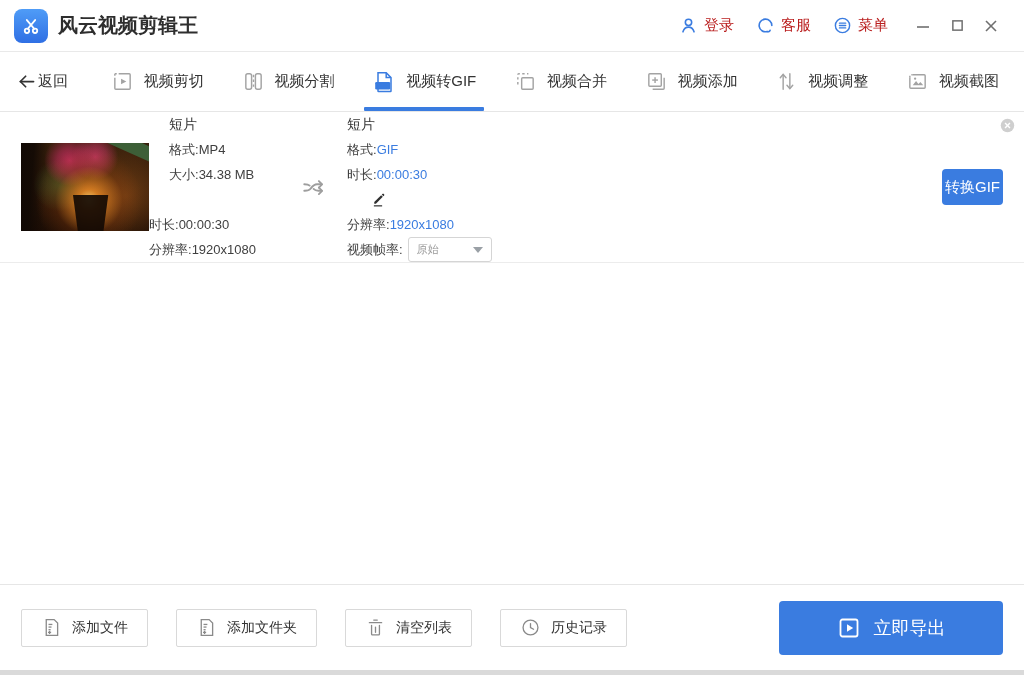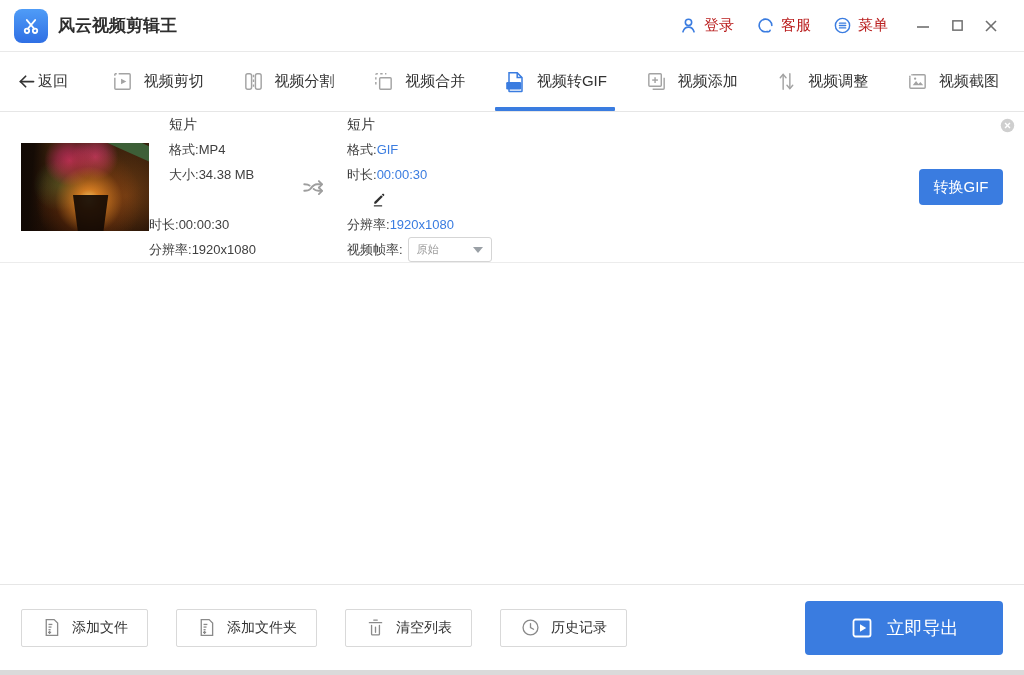--- a/index.html
+++ b/index.html
@@ -23,21 +23,21 @@
     padding: 0 16px 0 14px;
     border-bottom: 1px solid #e9e9e9;
     background: #fff;
   }
   .logo {
     width: 34px; height: 34px;
     border-radius: 8px;
     background: linear-gradient(180deg, #4f9cf7, #2f6fe4);
     display: flex; align-items: center; justify-content: center;
   }
-  .app-title { font-size: 17px; font-weight: bold; color: #2e2e2e; margin-left: 10px; }
+  .app-title { font-size: 20px; font-weight: bold; color: #2e2e2e; margin-left: 10px; }
   .tb-right { margin-left: auto; display: flex; align-items: center; }
   .tb-item {
     display: flex; align-items: center; gap: 6px;
     font-size: 15px; color: #b91c1c; cursor: pointer; margin-left: 22px;
   }
   .win-controls { display: flex; align-items: center; margin-left: 18px; }
   .win-btn {
     width: 34px; height: 34px;
     display: flex; align-items: center; justify-content: center;
     cursor: pointer; color: #6f6f6f;
@@ -140,21 +140,21 @@
     cursor: pointer; background: #fff;
   }
   .caret-down {
     width: 0; height: 0;
     border-left: 5px solid transparent;
     border-right: 5px solid transparent;
     border-top: 6px solid #9aa0a6;
   }
   .convert-btn {
     margin-left: auto;
-    width: 84px; height: 36px;
+    width: 61px; height: 36px;
     background: #3a7ce0; color: #fff;
     border: none; border-radius: 4px;
     font-size: 15px;
     font-family: inherit;
     display: flex; align-items: center; justify-content: center;
     cursor: pointer;
   }
   .row-close {
     position: absolute; top: 6px; right: 9px;
     width: 15px; height: 15px;
@@ -179,21 +179,21 @@
     border: 1px solid #d9d9d9; border-radius: 2px;
     background: #fff;
     display: flex; align-items: center; gap: 10px;
     font-size: 14px; color: #333;
     font-family: inherit;
     cursor: pointer;
   }
   .foot-btn .f-icon { color: #8a8a8a; }
   .export-btn {
     margin-left: auto;
-    width: 198px; height: 54px;
+    width: 224px; height: 54px;
     background: #3a7ce0; color: #fff;
     border: none; border-radius: 4px;
     font-size: 18px;
     font-family: inherit;
     display: flex; align-items: center; justify-content: center; gap: 13px;
     cursor: pointer;
   }
   .bottom-strip { flex: 0 0 5px; background: #dadada; }
 </style>
 </head>
@@ -291,40 +291,40 @@
       <span class="tab-icon">
         <svg width="23" height="23" viewBox="0 0 24 24" fill="none" stroke="currentColor" stroke-width="1.5">
           <rect x="4" y="4" width="6" height="16" rx="2"></rect>
           <rect x="14" y="4" width="6" height="16" rx="2"></rect>
           <line x1="12" y1="5" x2="12" y2="19" stroke-dasharray="2.5 2.5"></line>
         </svg>
       </span>
       <span>视频分割</span>
     </div>
 
-    <div class="nav-tab">
-      <span class="tab-icon">
-        <svg width="23" height="23" viewBox="0 0 24 24" fill="none" stroke="currentColor" stroke-width="1.5">
-          <path d="M4 15V5a1 1 0 0 1 1-1h10" stroke-dasharray="2.5 2.5"></path>
-          <rect x="8" y="8" width="12" height="12" rx="1"></rect>
-        </svg>
-      </span>
-      <span>视频合并</span>
-    </div>
-
     <div class="nav-tab active">
       <span class="tab-icon">
         <svg width="24" height="24" viewBox="0 0 24 24" fill="none" stroke="currentColor" stroke-width="1.5">
           <path d="M6 2.8h8.2L19 7.6V21a.5.5 0 0 1-.5.5h-12A.5.5 0 0 1 6 21z"></path>
           <path d="M14.2 2.8v4.8H19"></path>
           <rect x="3.2" y="12" width="15" height="7.6" rx="1.3" fill="currentColor" stroke="none"></rect>
           <text x="10.7" y="17.8" font-size="5.6" font-weight="bold" fill="#ffffff" text-anchor="middle" font-family="Liberation Sans, sans-serif">GIF</text>
         </svg>
       </span>
       <span>视频转GIF</span>
+    </div>
+
+    <div class="nav-tab">
+      <span class="tab-icon">
+        <svg width="23" height="23" viewBox="0 0 24 24" fill="none" stroke="currentColor" stroke-width="1.5">
+          <path d="M4 15V5a1 1 0 0 1 1-1h10" stroke-dasharray="2.5 2.5"></path>
+          <rect x="8" y="8" width="12" height="12" rx="1"></rect>
+        </svg>
+      </span>
+      <span>视频合并</span>
     </div>
 
     <div class="nav-tab">
       <span class="tab-icon">
         <svg width="23" height="23" viewBox="0 0 24 24" fill="none" stroke="currentColor" stroke-width="1.5">
           <rect x="4" y="4" width="13" height="13" rx="1"></rect>
           <line x1="10.5" y1="7.5" x2="10.5" y2="13.5"></line>
           <line x1="7.5" y1="10.5" x2="13.5" y2="10.5"></line>
           <path d="M20 8v11a1 1 0 0 1-1 1H8" stroke-dasharray="0"></path>
         </svg>

